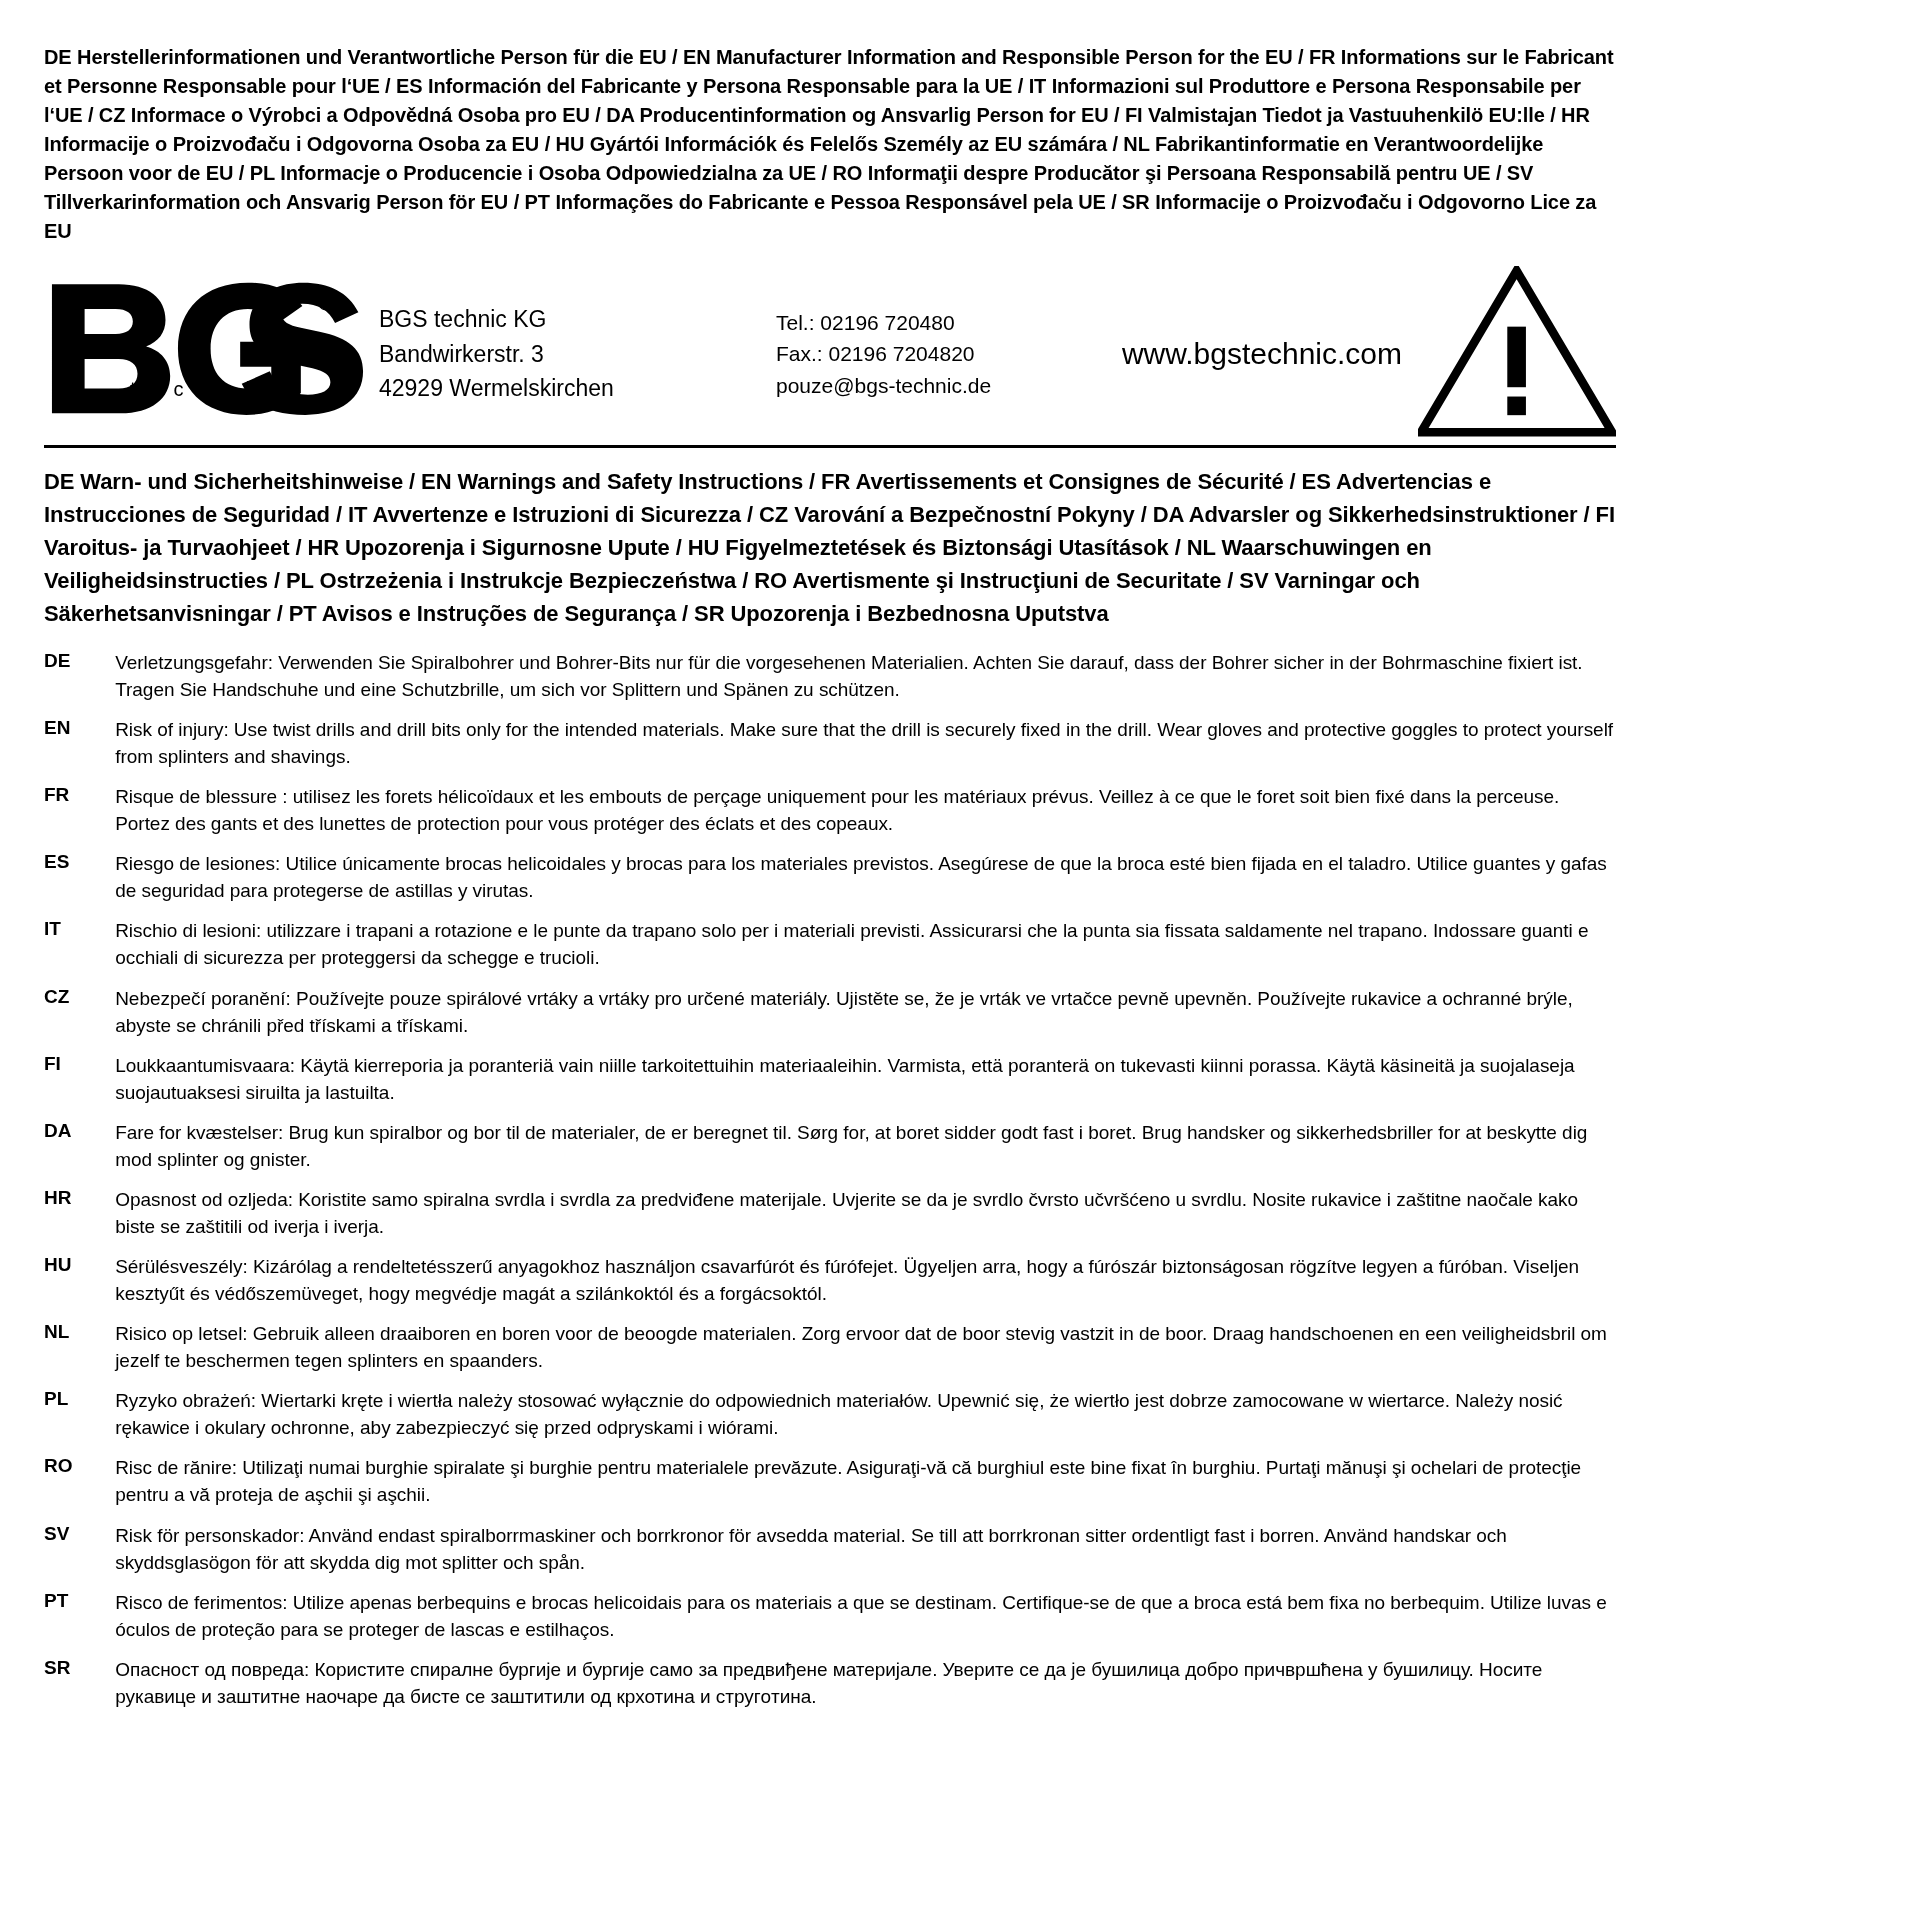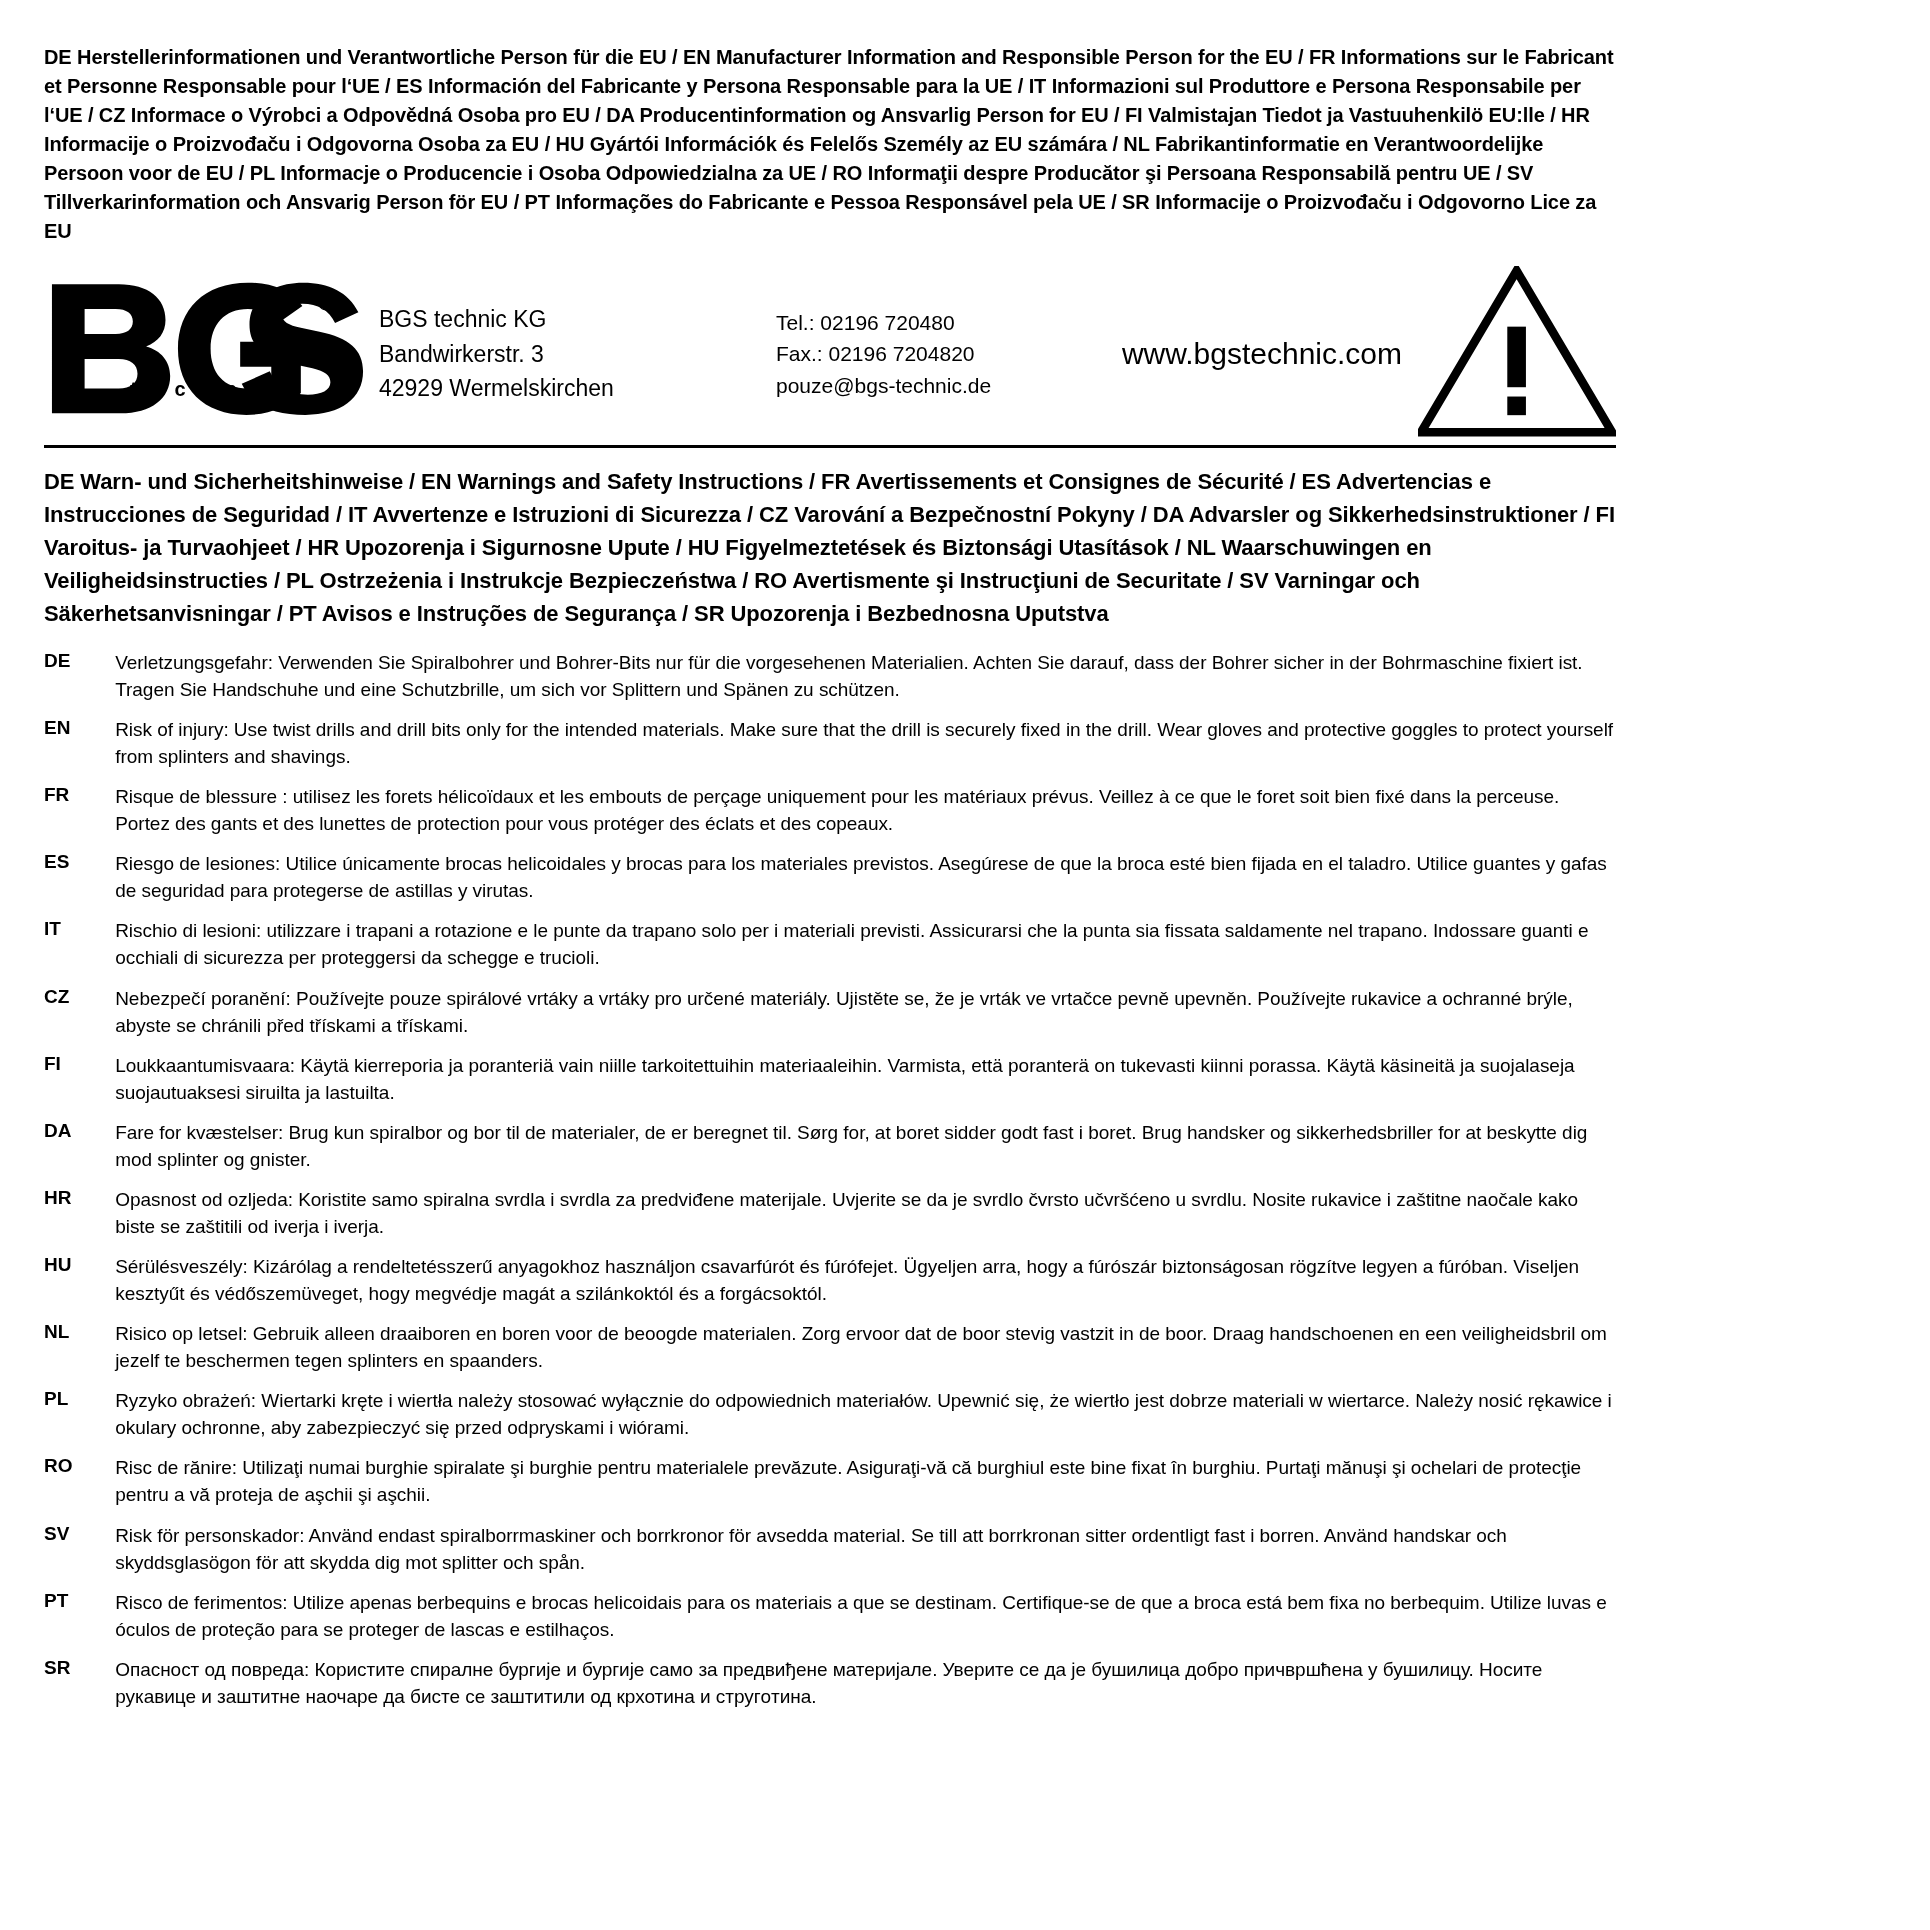--- a/index.html
+++ b/index.html
@@ -123,21 +123,21 @@
 
           <path d="M10,8 L96,8 C134,8 156,26 156,54 C156,70 147,82 131,88 C150,93 162,107 162,126 C162,155 138,174 98,174 L10,174 Z
                    M52,40 L52,72 L92,72 C106,72 114,66 114,56 C114,46 106,40 92,40 Z
                    M52,104 L52,142 L96,142 C111,142 120,135 120,123 C120,111 111,104 96,104 Z"></path>
 
           <path d="M262,6 C206,6 172,40 172,91 C172,142 205,176 260,176 C290,176 313,166 330,148 L330,82 L252,82 L252,114 L292,114 L292,132 C283,139 273,142 261,142 C231,142 214,122 214,91 C214,60 232,40 262,40 C279,40 292,46 301,58 L332,36 C316,15 293,6 262,6 Z"></path>
 
           <path d="M404,44 C391,18 366,6 333,6 C292,6 264,27 264,60 C264,88 283,103 321,111 L345,116 C361,120 368,125 368,134 C368,144 357,150 339,150 C315,150 299,140 290,120 L254,136 C267,164 295,176 336,176 C381,176 410,155 410,120 C410,92 392,77 354,69 L330,64 C314,61 306,56 306,48 C306,39 316,33 332,33 C352,33 366,41 374,58 Z"></path>
         </g>
       </svg>
-      <div style="position:absolute; left:86px; top:100px; font-size:20px; font-weight:bold; letter-spacing:3.9px;">t e c h n i c</div>
+      <div style="position:absolute; left:86px; top:100px; font-size:20px; font-weight:normal; letter-spacing:3.9px;">t e c h n i c</div>
       <div style="position:absolute; left:274px; top:14px; font-size:20px; font-weight:bold;">®</div>
     </div>
 
     <div class="addr-block">
       <div>BGS technic KG</div>
       <div>Bandwirkerstr. 3</div>
       <div>42929 Wermelskirchen</div>
     </div>
 
     <div class="contact-block">
@@ -202,21 +202,21 @@
       <tr>
           <td class="code">HU</td>
           <td class="text">Sérülésveszély: Kizárólag a rendeltetésszerű anyagokhoz használjon csavarfúrót és fúrófejet. Ügyeljen arra, hogy a fúrószár biztonságosan rögzítve legyen a fúróban. Viseljen kesztyűt és védőszemüveget, hogy megvédje magát a szilánkoktól és a forgácsoktól.</td>
         </tr>
       <tr>
           <td class="code">NL</td>
           <td class="text">Risico op letsel: Gebruik alleen draaiboren en boren voor de beoogde materialen. Zorg ervoor dat de boor stevig vastzit in de boor. Draag handschoenen en een veiligheidsbril om jezelf te beschermen tegen splinters en spaanders.</td>
         </tr>
       <tr>
           <td class="code">PL</td>
-          <td class="text">Ryzyko obrażeń: Wiertarki kręte i wiertła należy stosować wyłącznie do odpowiednich materiałów. Upewnić się, że wiertło jest dobrze materiali w wiertarce. Należy nosić rękawice i okulary ochronne, aby zabezpieczyć się przed odpryskami i wiórami.</td>
+          <td class="text">Ryzyko obrażeń: Wiertarki kręte i wiertła należy stosować wyłącznie do odpowiednich materiałów. Upewnić się, że wiertło jest dobrze zamocowane w wiertarce. Należy nosić rękawice i okulary ochronne, aby zabezpieczyć się przed odpryskami i wiórami.</td>
         </tr>
       <tr>
           <td class="code">RO</td>
           <td class="text">Risc de rănire: Utilizaţi numai burghie spiralate şi burghie pentru materialele prevăzute. Asiguraţi-vă că burghiul este bine fixat în burghiu. Purtaţi mănuşi şi ochelari de protecţie pentru a vă proteja de aşchii şi aşchii.</td>
         </tr>
       <tr>
           <td class="code">SV</td>
           <td class="text">Risk för personskador: Använd endast spiralborrmaskiner och borrkronor för avsedda material. Se till att borrkronan sitter ordentligt fast i borren. Använd handskar och skyddsglasögon för att skydda dig mot splitter och spån.</td>
         </tr>
       <tr>

